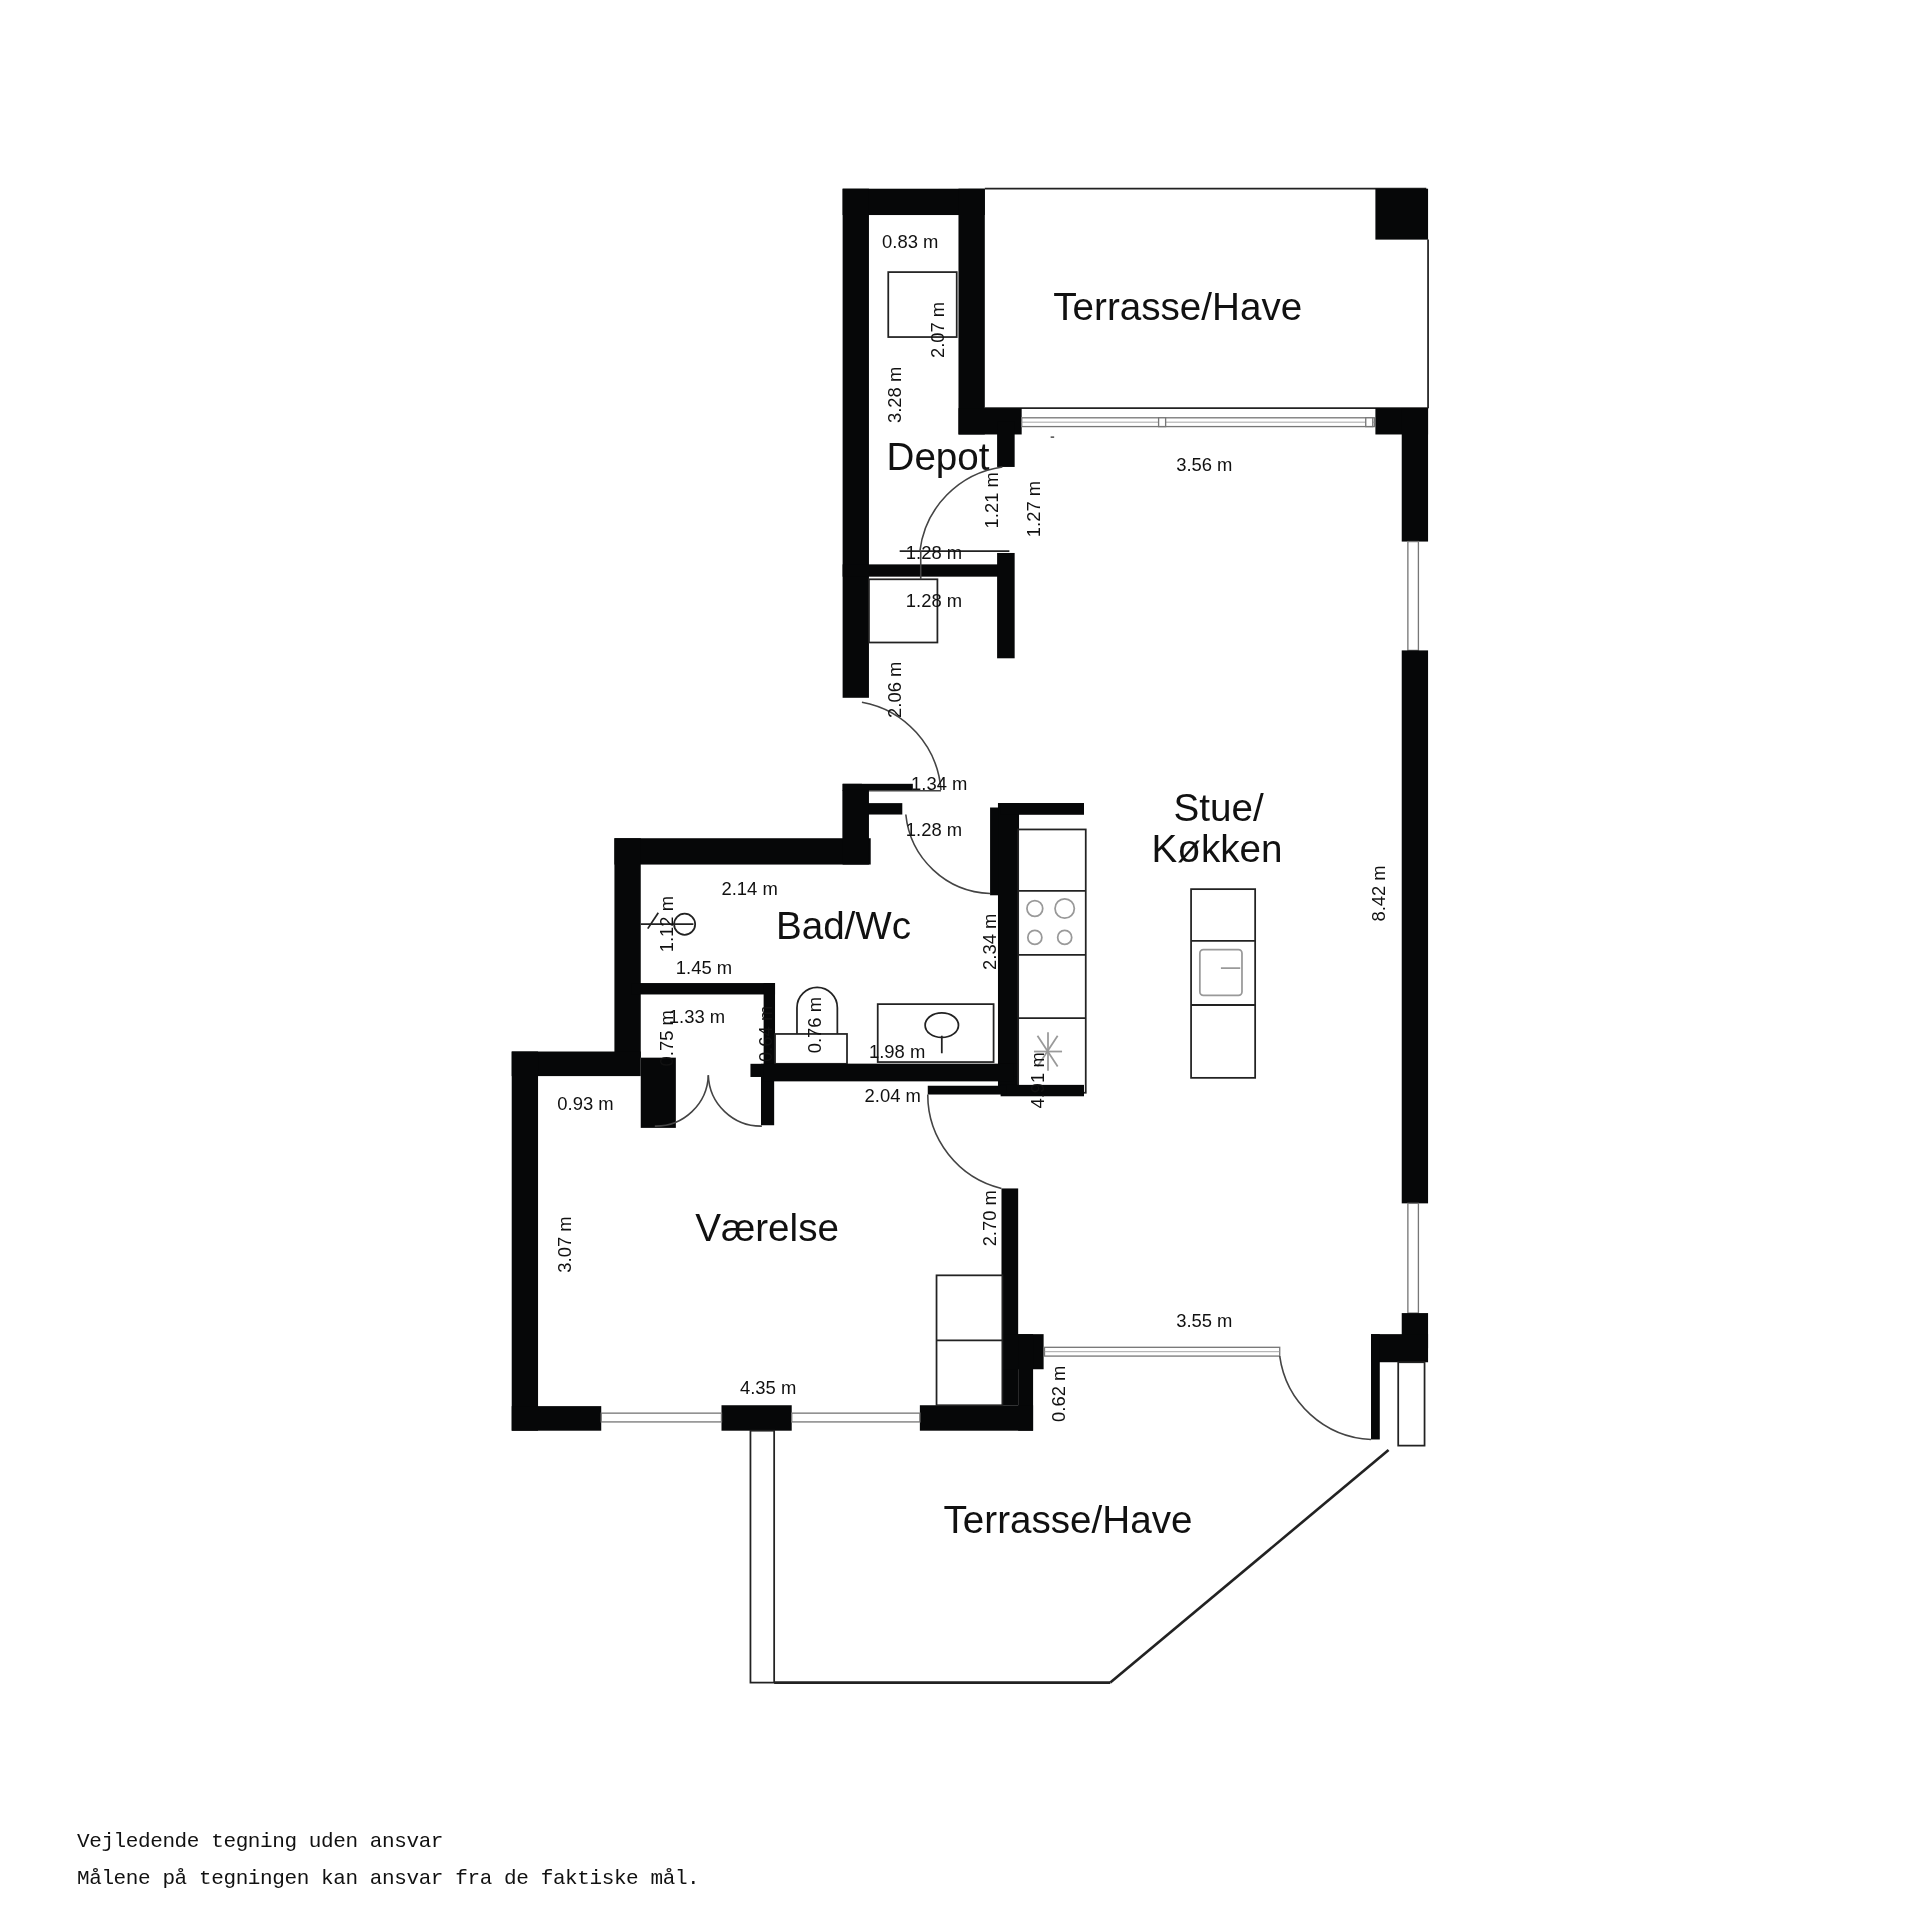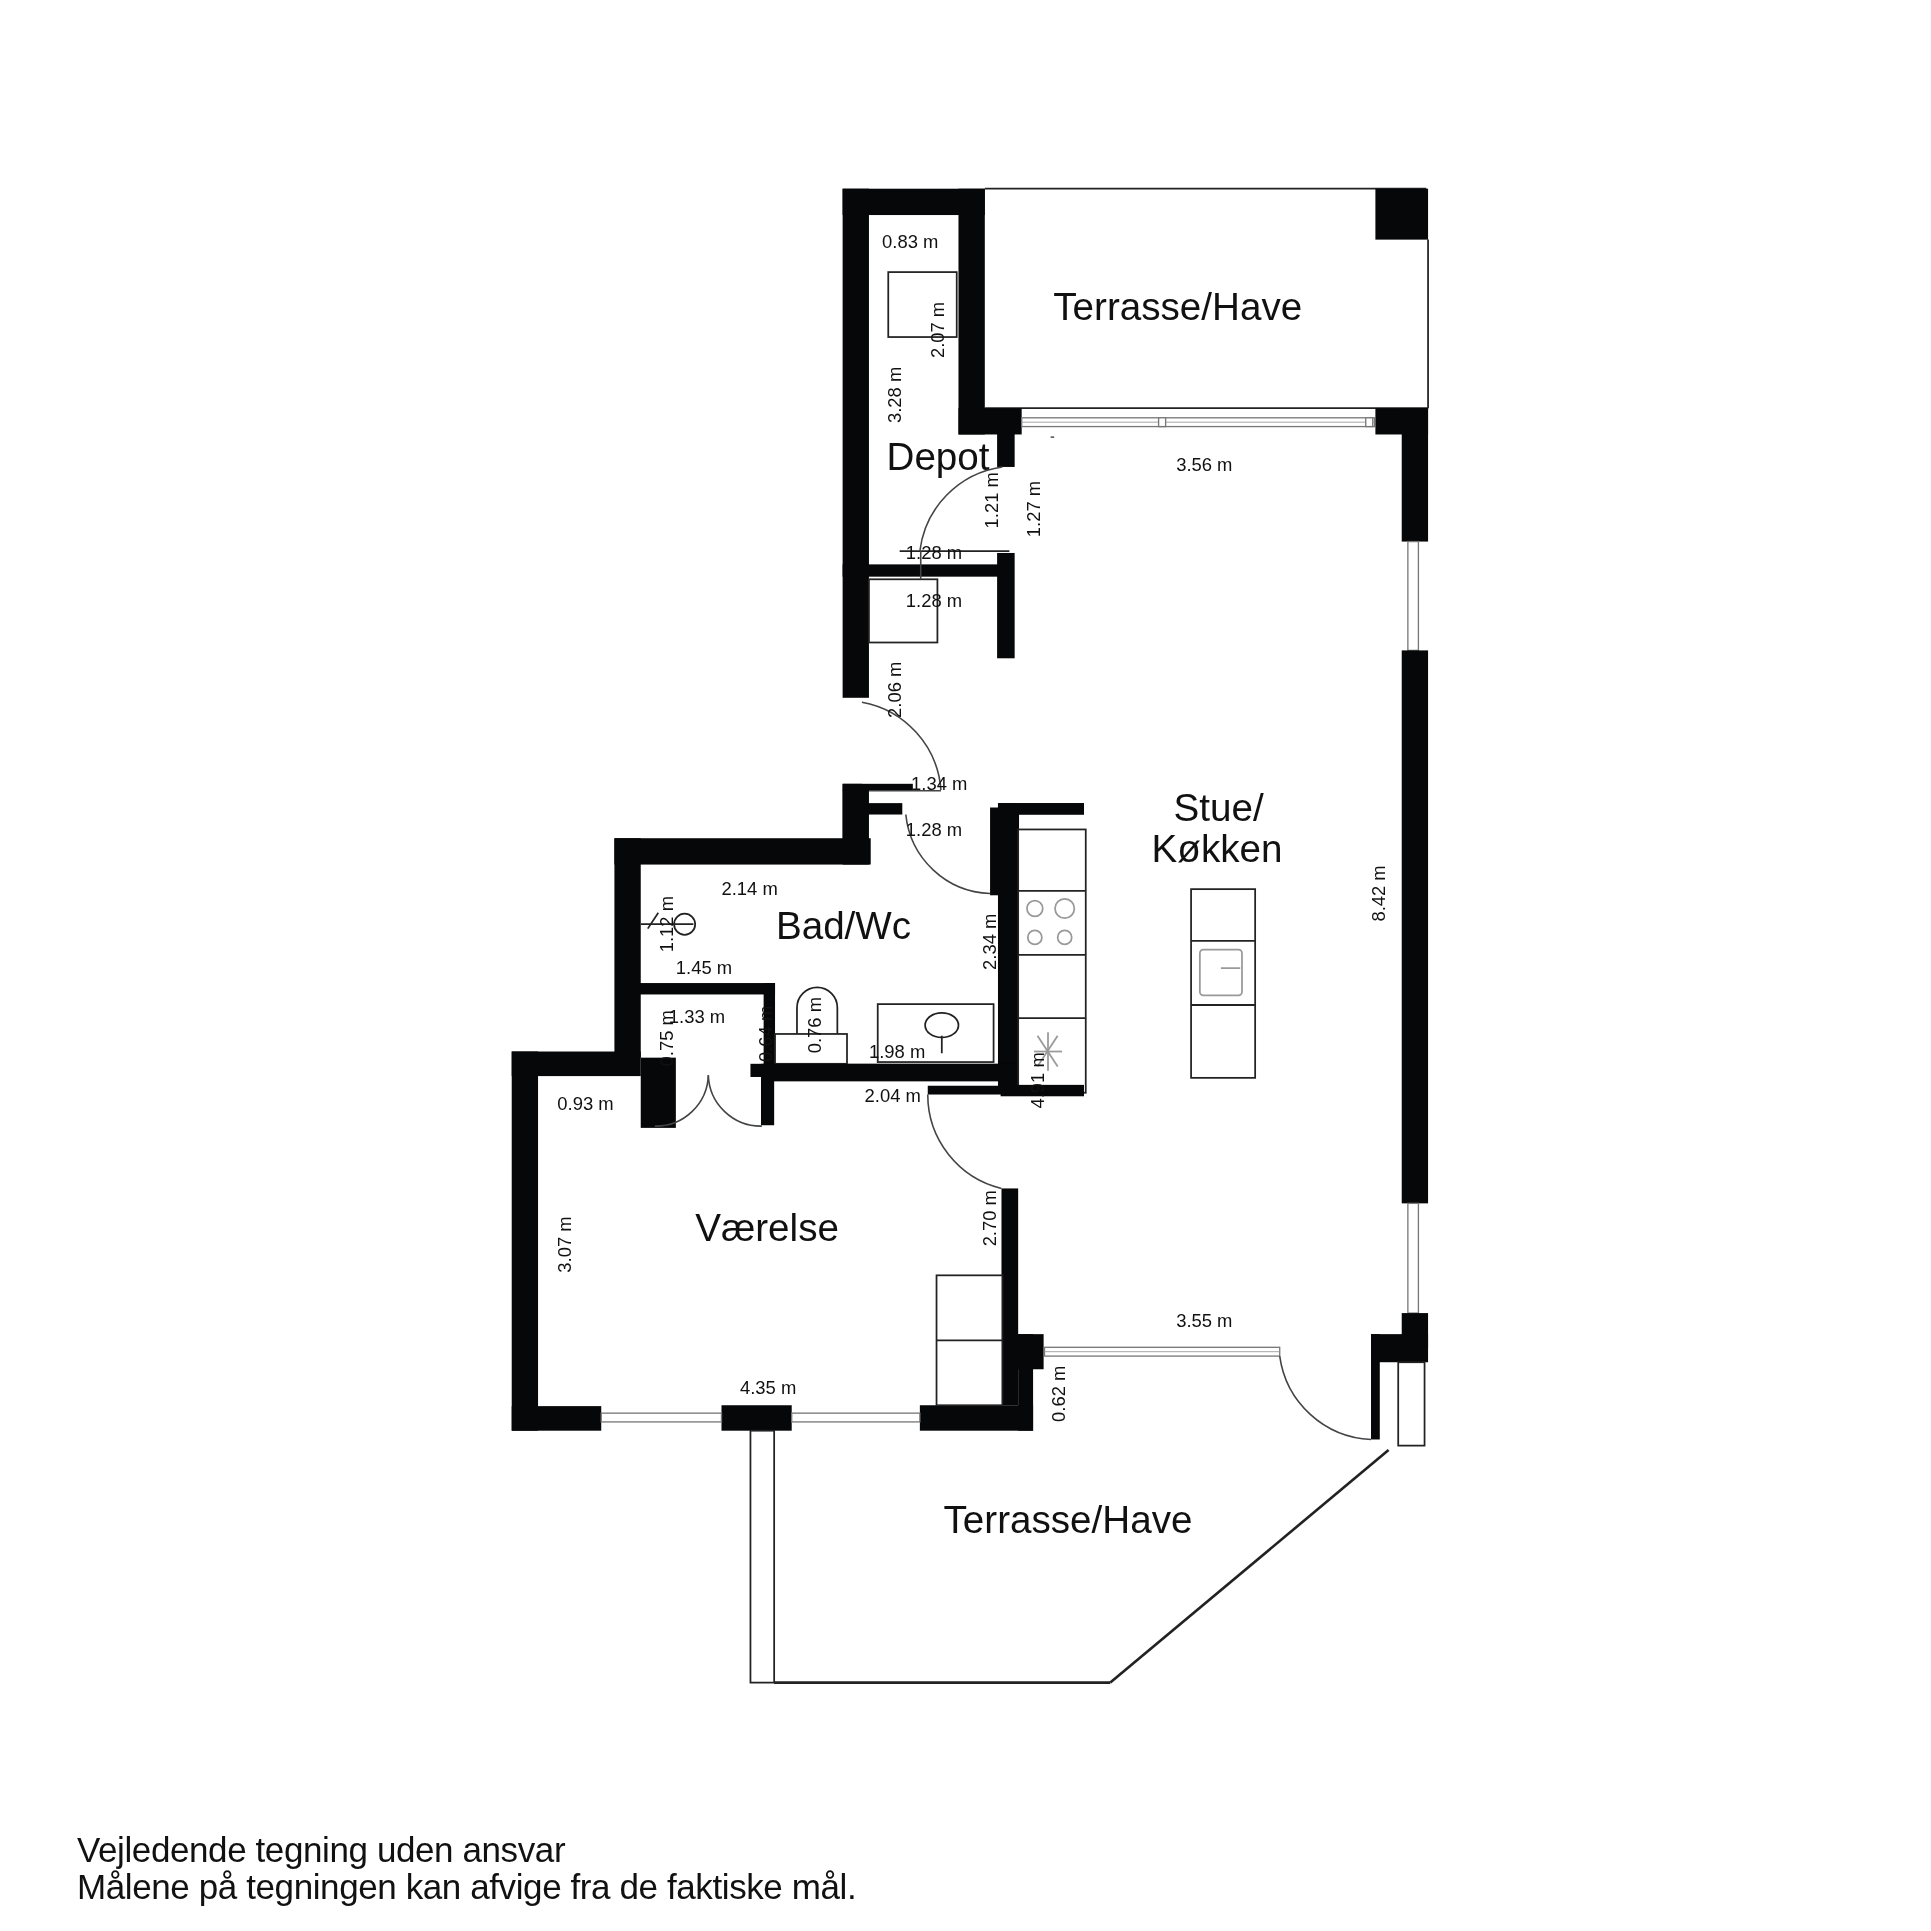--- a/index.html
+++ b/index.html
@@ -6,21 +6,21 @@
   body { width:1931px; height:1931px; position:relative; overflow:hidden; font-family:"Liberation Sans", sans-serif; }
   svg { position:absolute; left:0; top:0; }
   .wall { fill:#060708; }
   .thin { fill:none; stroke:#222; stroke-width:2; }
   .fixture { fill:#fff; stroke:#222; stroke-width:2; }
   .grayfix { fill:none; stroke:#999; stroke-width:2; }
   .win { fill:#fff; stroke:#777; stroke-width:1.5; }
   .door { fill:none; stroke:#444; stroke-width:1.8; }
   .room-label { font-family:"Liberation Sans", sans-serif; font-size:44px; fill:#111; }
   .dim { font-family:"Liberation Sans", sans-serif; font-size:21px; fill:#111; }
-  .disclaimer { position:absolute; left:77px; font-family:Liberation Sans, sans-serif; font-size:35px; color:#111; letter-spacing:-0.4px; }
+  .disclaimer { position:absolute; left:77px; font-family:Liberation Mono, monospace; font-size:21px; color:#111; letter-spacing:-0.4px; }
 </style>
 </head>
 <body>
 
 <svg width="1931" height="1931" viewBox="0 0 2200 2200" xmlns="http://www.w3.org/2000/svg">
 
   <g>
     <line class="thin" x1="1122" y1="215" x2="1625" y2="215"></line>
     <line class="thin" x1="1627" y1="273" x2="1627" y2="465"></line>
     <line class="thin" x1="1122" y1="465" x2="1627" y2="465"></line>
@@ -210,14 +210,14 @@
   <text class="dim" transform="translate(880,1210) rotate(-90)">0.64 m</text>
   <text class="dim" transform="translate(935,1200) rotate(-90)">0.76 m</text>
   <text class="dim" transform="translate(1190,1263) rotate(-90)">4.91 m</text>
   <text class="dim" transform="translate(650,1450) rotate(-90)">3.07 m</text>
   <text class="dim" transform="translate(1135,1420) rotate(-90)">2.70 m</text>
   <text class="dim" transform="translate(1578,1050) rotate(-90)">8.42 m</text>
   <text class="dim" transform="translate(1213,1620) rotate(-90)">0.62 m</text>
 </svg>
 
 <div class="disclaimer" style="top:1830px;">Vejledende tegning uden ansvar</div>
-<div class="disclaimer" style="top:1867px;">Målene på tegningen kan afvige fra de faktiske mål.</div>
+<div class="disclaimer" style="top:1867px;">Målene på tegningen kan ansvar fra de faktiske mål.</div>
 
 
 </body></html>

